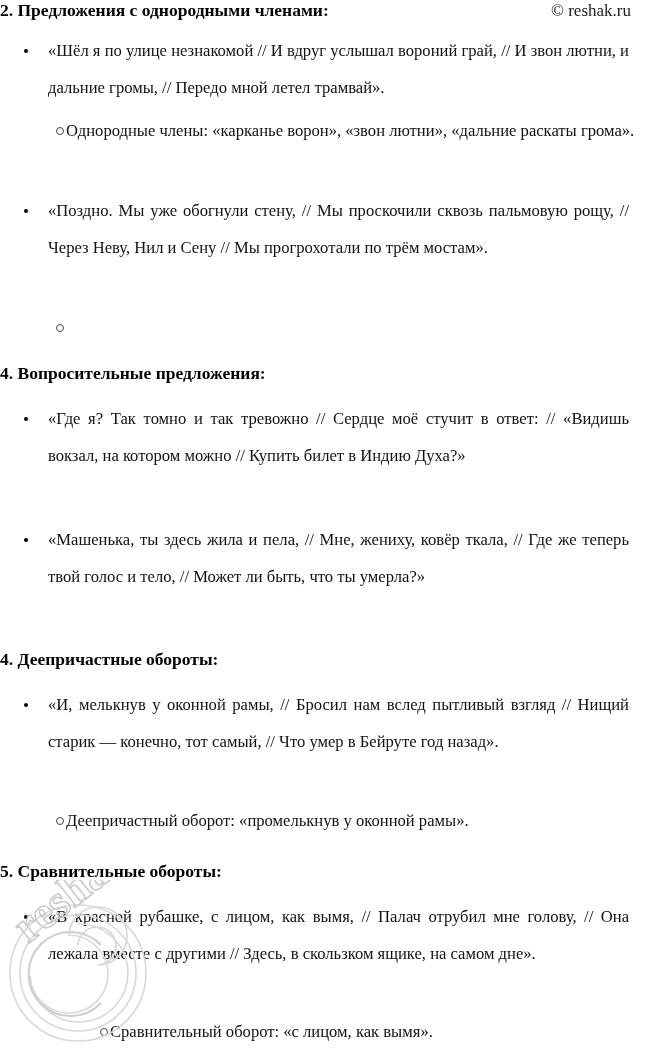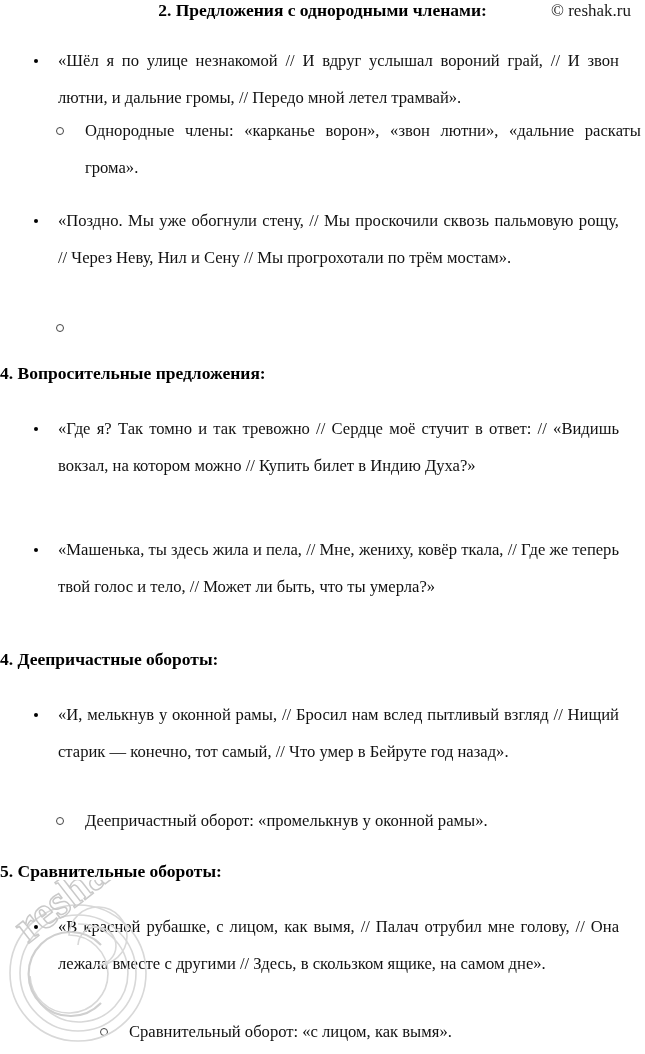--- a/index.html
+++ b/index.html
@@ -61,21 +61,21 @@
     white-space: nowrap;
   }
 
   ul.lvl1 {
     list-style: none;
     margin: 0;
     padding: 0;
   }
   ul.lvl1 > li.bullet1 {
     position: relative;
-    margin: 10px;
+    margin: 0;
     padding: 0 16px 0 48px;
   }
   ul.lvl1 > li.bullet1 > .marker1 {
     position: absolute;
     left: 24px;
     top: 0;
     width: 12px;
     text-align: left;
     font-size: 17px;
     line-height: 37px;
@@ -104,21 +104,21 @@
   .para.nojustify { text-align: left; }
 
   ul.lvl2 {
     list-style: none;
     margin: 0;
     padding: 0;
   }
   ul.lvl2 > li.bullet2 {
     position: relative;
     margin: 0;
-    padding: 0 4px 0 85px;
+    padding: 0 4px 0 66px;
   }
   ul.lvl2 > li.bullet2 > .marker2 {
     position: absolute;
     left: 56px;
     top: 0;
     width: 14px;
     font-size: 17px;
     line-height: 37px;
     color: #333;
   }
@@ -154,21 +154,21 @@
       <g transform="rotate(-38 30 60)">
         <text x="26" y="62" font-family="'Liberation Serif','DejaVu Serif',serif" font-size="46" font-weight="bold" fill="none" stroke="#c9c9c9" stroke-width="1.5" aria-label="reshak.ru">reshak.ru</text>
       </g>
     </svg>
   </div>
 
   <div class="copyright-header">© reshak.ru</div>
 
   <div class="content">
 
-    <div class="abs" style="top:0px;text-align:center;">
+    <div class="abs" style="top:0px;">
       <h2 class="section-heading">2. Предложения с однородными членами:</h2>
     </div>
 
     <div class="abs" style="top:32px;">
       <ul class="lvl1">
         <li class="bullet1">
           <span class="marker1"><span class="dot"></span></span>
           <p class="para">«Шёл я по улице незнакомой // И вдруг услышал вороний грай, // И звон лютни, и дальние громы, // Передо мной летел трамвай».</p>
         </li>
       </ul>

